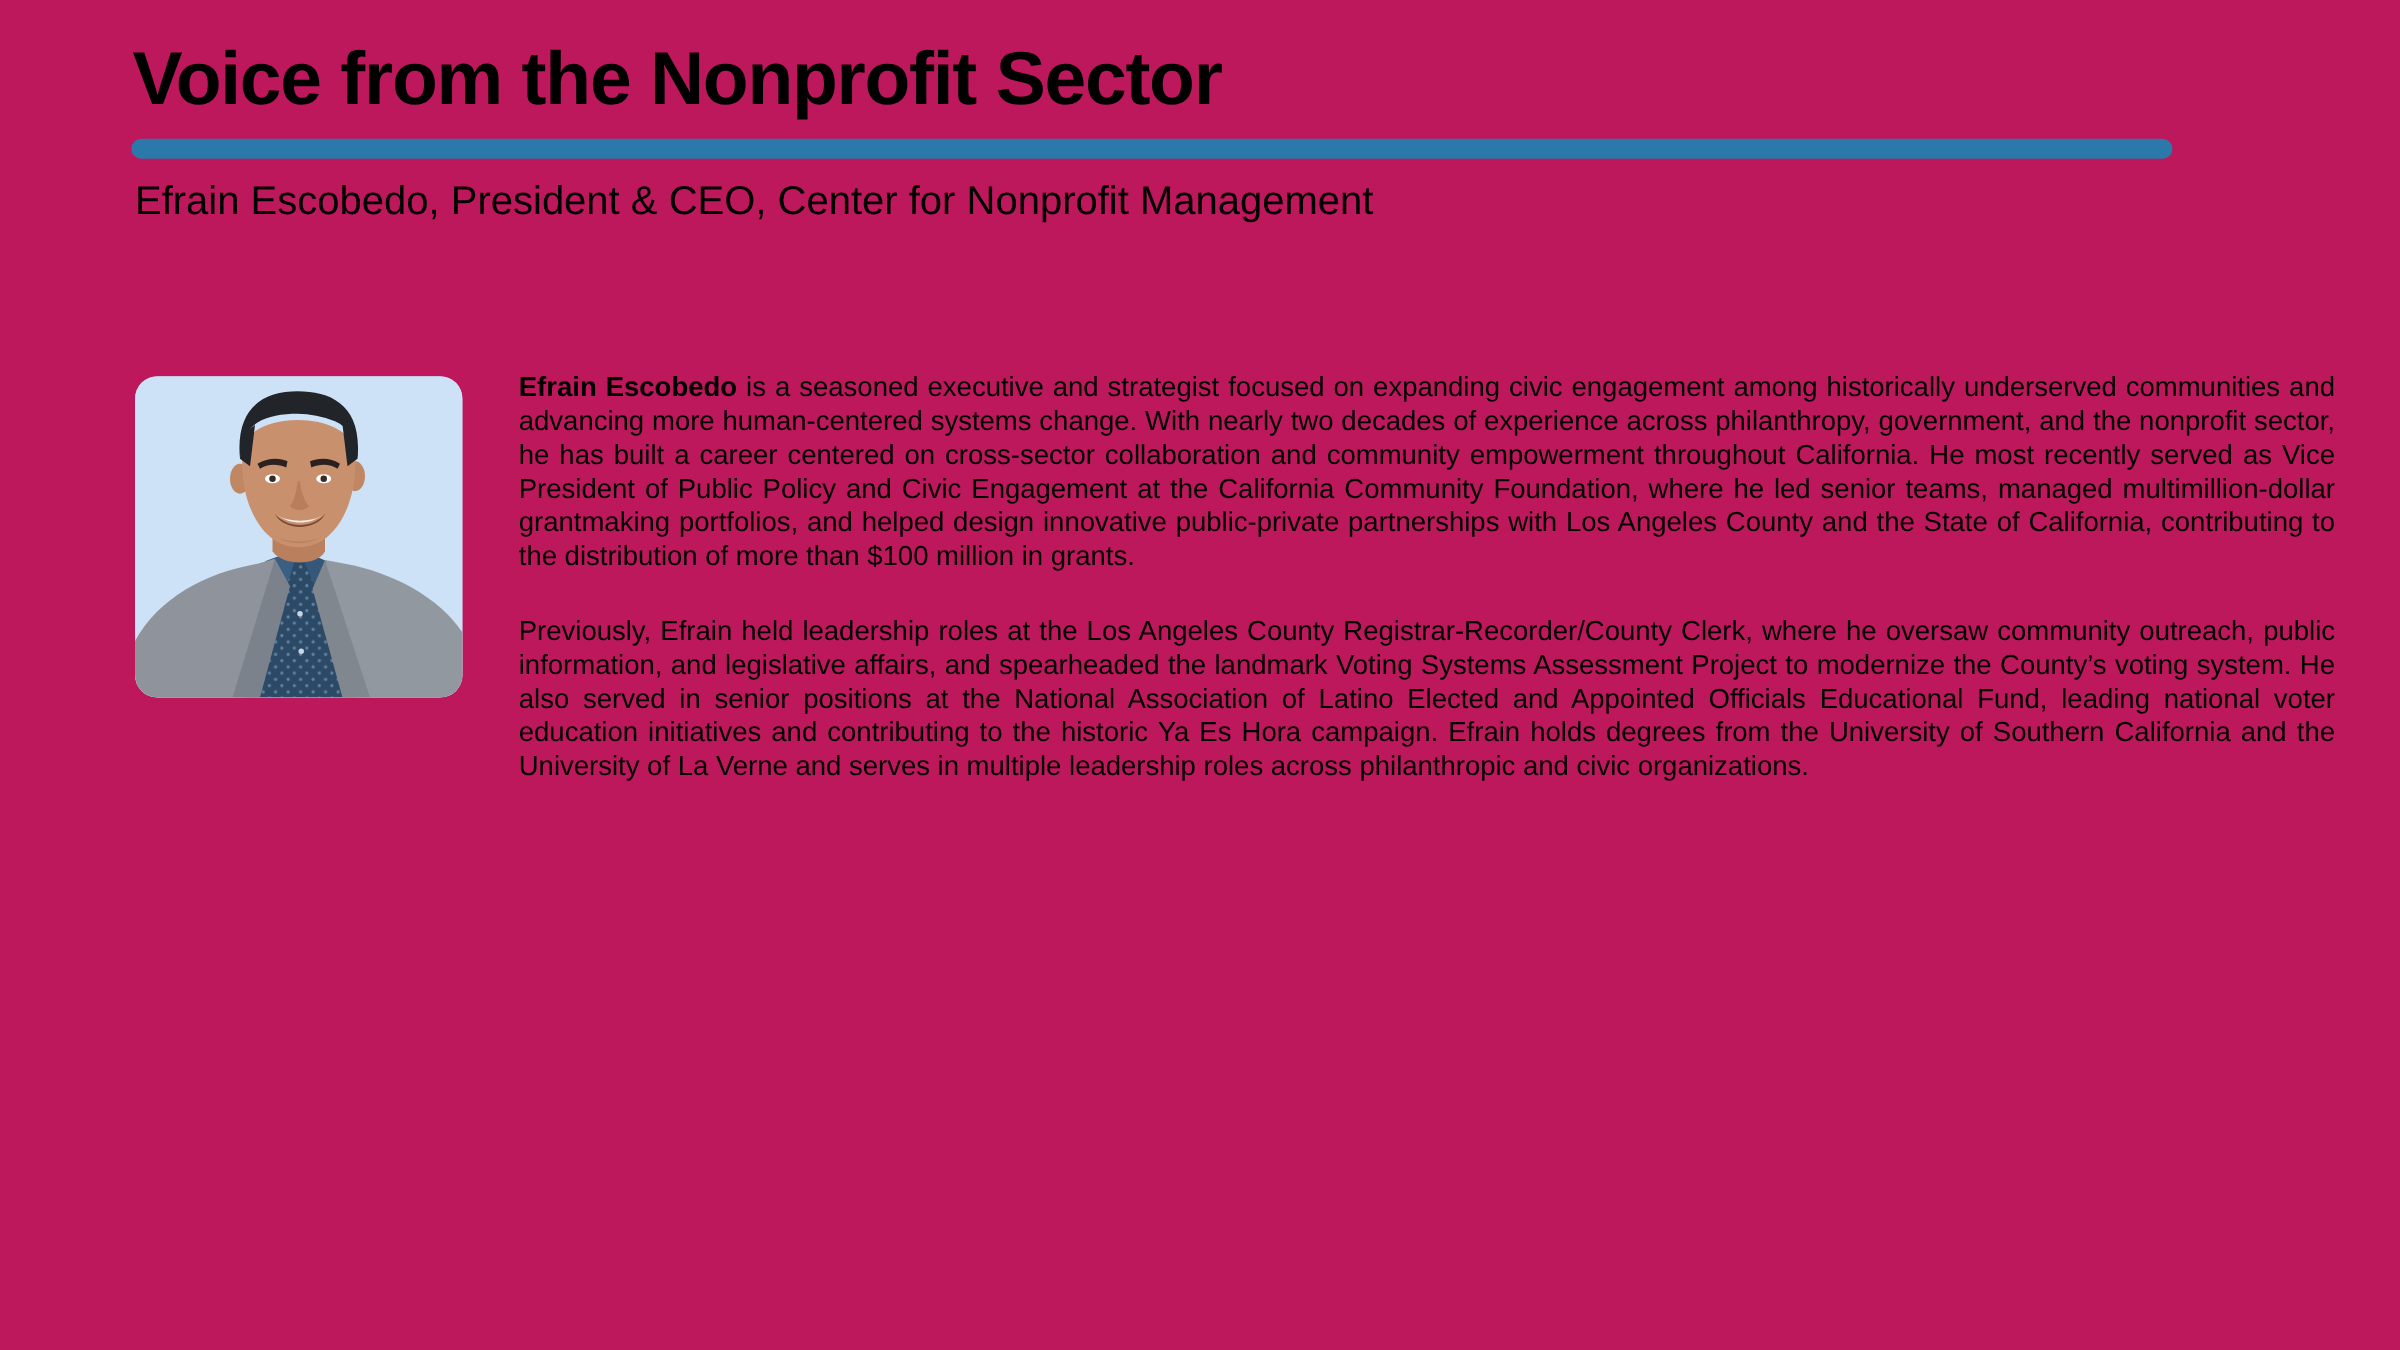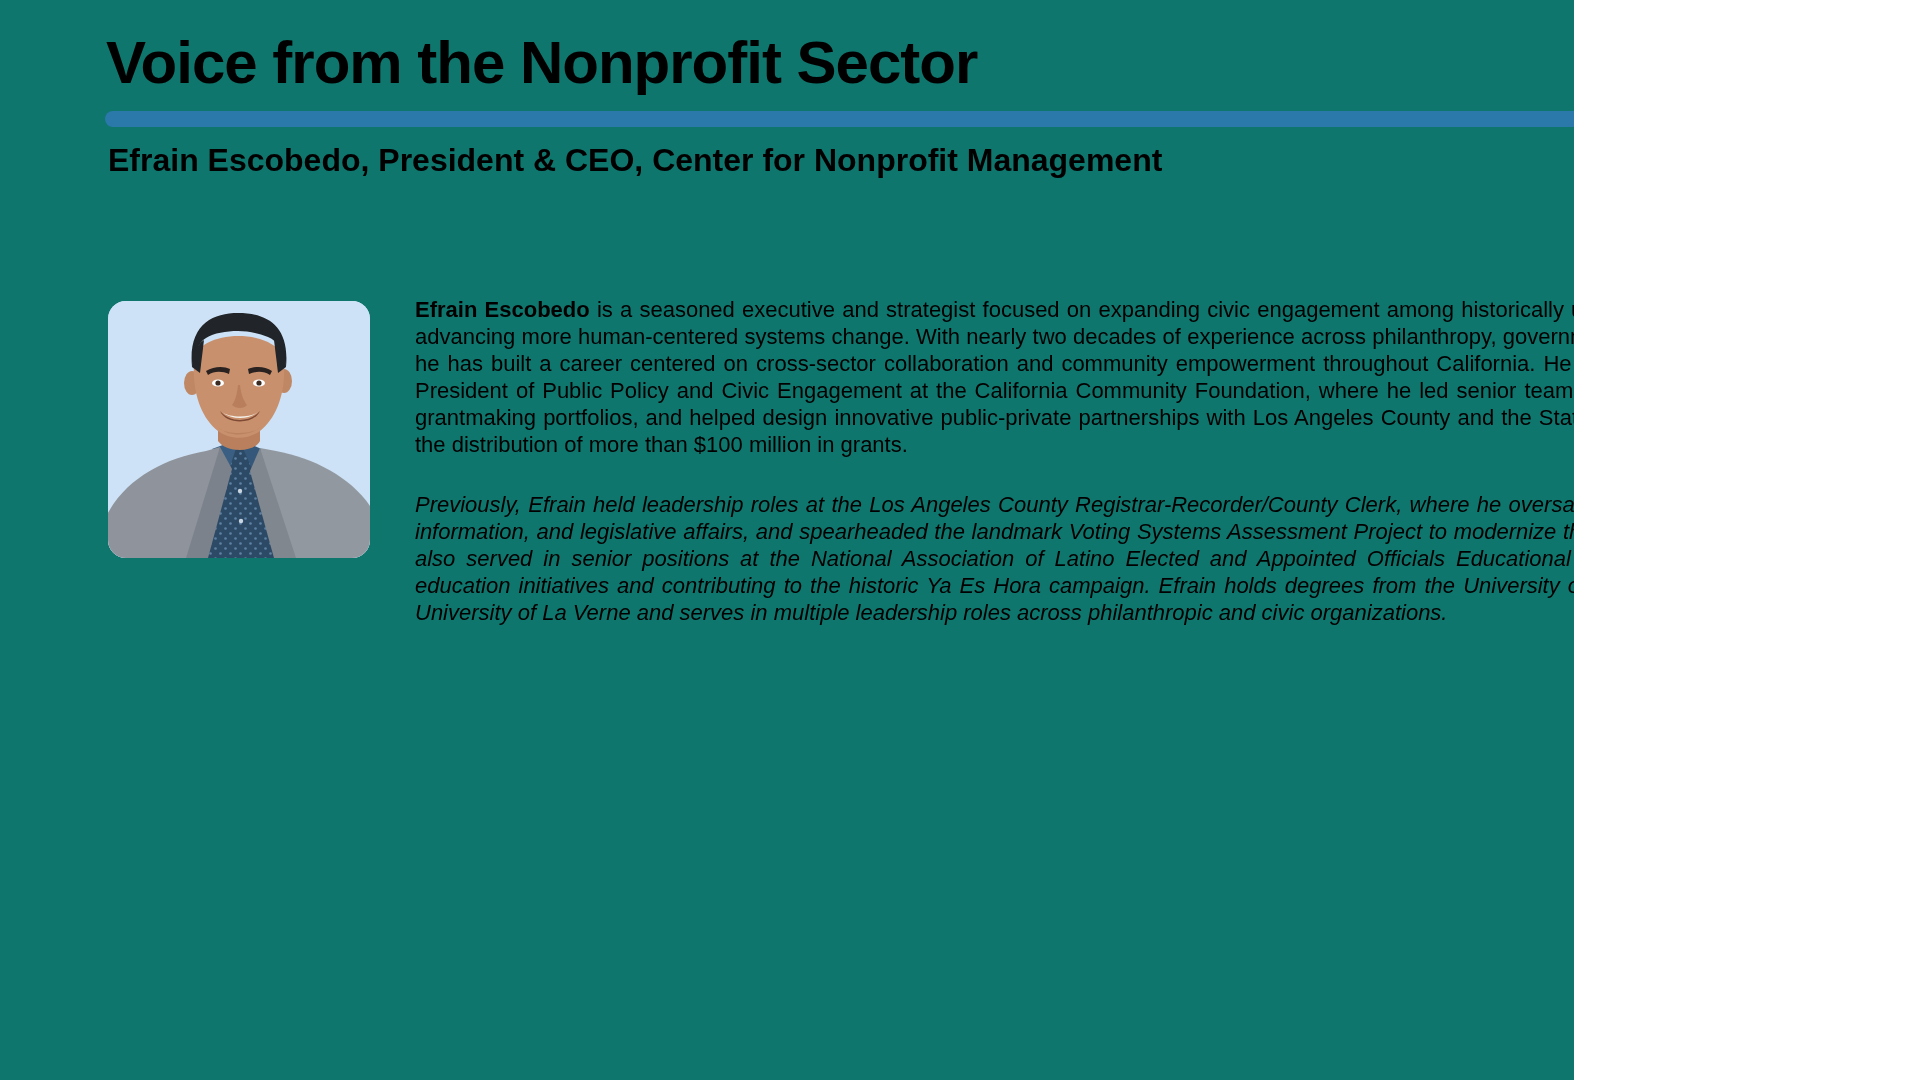--- a/index.html
+++ b/index.html
@@ -2,23 +2,23 @@
 <html><head>
 <meta charset="utf-8">
 <style>
   html, body {
     margin: 0;
     padding: 0;
     background: #ffffff;
   }
   .page {
     position: relative;
-    width: 1574px;
+    width: 1920px;
     height: 1080px;
-    background: #0f766e;
+    background: #be185d;
     font-family: "Liberation Sans", sans-serif;
     color: #000000;
     overflow: hidden;
   }
   .title {
     position: absolute;
     left: 106px;
     top: 30px;
     margin: 0;
     font-size: 60px;
@@ -37,21 +37,21 @@
     border-radius: 8px;
     background: #2b78ab;
   }
   .subtitle {
     position: absolute;
     left: 108px;
     top: 141px;
     margin: 0;
     font-size: 32px;
     line-height: 38px;
-    font-weight: bold;
+    font-weight: normal;
     color: #000000;
     white-space: nowrap;
   }
   .photo {
     position: absolute;
     left: 108px;
     top: 301px;
     width: 262px;
     height: 257px;
     margin: 0;
@@ -64,21 +64,21 @@
     position: absolute;
     left: 415px;
     top: 296px;
     width: 1453px;
     font-size: 22px;
     line-height: 27px;
     text-align: justify;
     color: #000000;
   }
   .bio p { margin: 0; }
-  .bio p + p { margin-top: 33px; font-style: italic; }
+  .bio p + p { margin-top: 33px; }
   .bio strong { font-weight: bold; }
 </style>
 </head>
 <body>
 
 <div class="page">
 
   <h1 class="title">Voice from the Nonprofit Sector</h1>
 
   <div class="accent-bar"></div>

